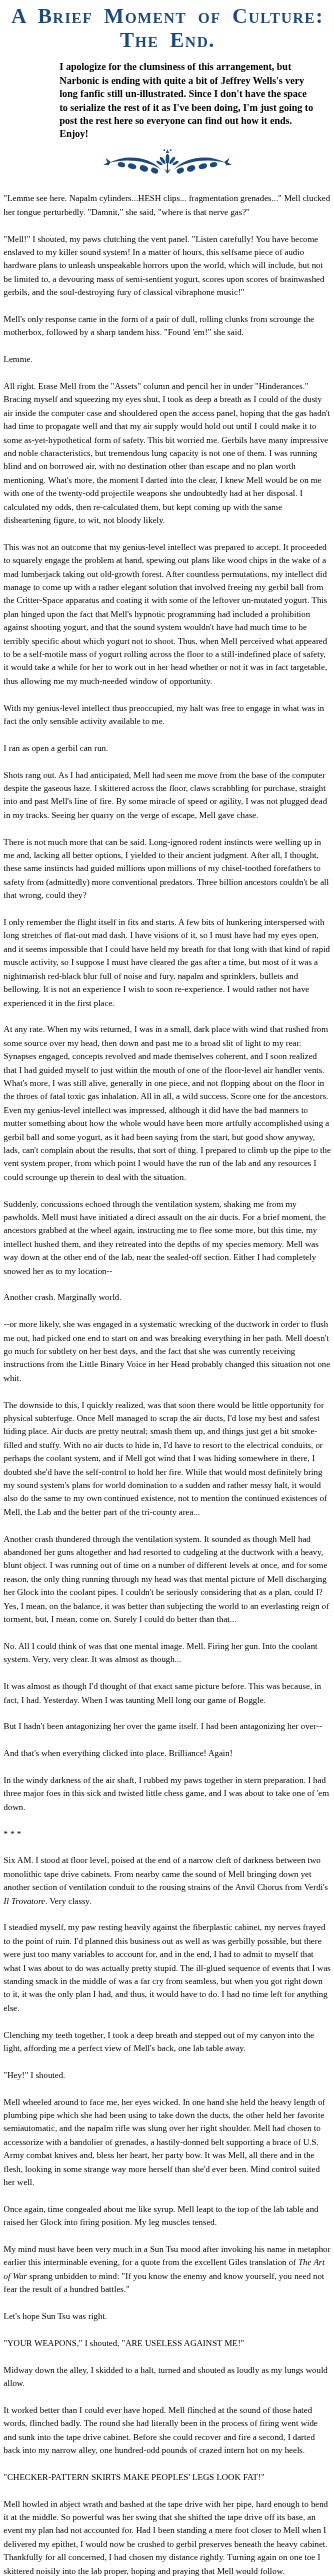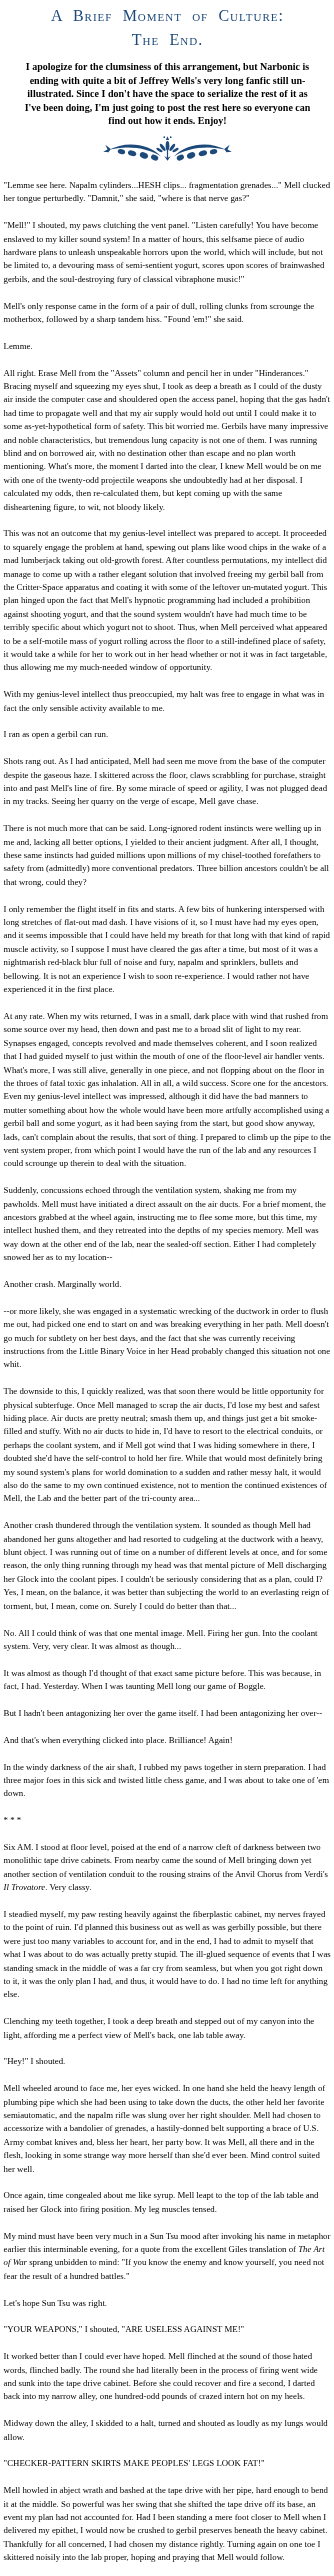--- a/index.html
+++ b/index.html
@@ -12,32 +12,33 @@
     font-family:"Liberation Serif", serif;
     color:#000000;
   }
   .title-block{
     padding-top:4.1px;
     text-align:center;
     color:var(--accent,#1e4a7b);
   }
   .title-line{
     font-variant:small-caps;
-    font-weight:400;
-    font-size:16px;
+    font-weight:700;
+    font-size:21px;
     line-height:24px;
     letter-spacing:1px;
     word-spacing:5.2px;
   }
   .intro{
     padding:8.2px 18.5px 0 18.5px;
     font-weight:700;
     font-size:10px;
     line-height:13.4px;
-    text-align:center;
+    text-align:left;
+    margin-left:41px;
   }
   .ornament{
     text-align:center;
     padding:6.2px 0 0 0;
   }
   .story{
     padding:0 3.6px;
     font-size:8.8px;
     line-height:13.4px;
   }
@@ -110,20 +111,20 @@
       <p>* * *</p>
       <p>Six AM.  I stood at floor level, poised at the end of a narrow cleft of darkness between two monolithic tape drive cabinets.  From nearby came the sound of Mell bringing down yet another section of ventilation conduit to the rousing strains of the Anvil Chorus from Verdi's <em>Il Trovatore</em>.  Very classy.</p>
       <p>I steadied myself, my paw resting heavily against the fiberplastic cabinet, my nerves frayed to the point of ruin.  I'd planned this business out as well as was gerbilly possible, but there were just too many variables to account for, and in the end, I had to admit to myself that what I was about to do was actually pretty stupid.  The ill-glued sequence of events that I was standing smack in the middle of was a far cry from seamless, but when you got right down to it, it was the only plan I had, and thus, it would have to do.  I had no time left for anything else.</p>
       <p>Clenching my teeth together, I took a deep breath and stepped out of my canyon into the light, affording me a perfect view of Mell's back, one lab table away.</p>
       <p>"Hey!" I shouted.</p>
       <p>Mell wheeled around to face me, her eyes wicked.  In one hand she held the heavy length of plumbing pipe which she had been using to take down the ducts, the other held her favorite semiautomatic, and the napalm rifle was slung over her right shoulder.  Mell had chosen to accessorize with a bandolier of grenades, a hastily-donned belt supporting a brace of U.S. Army combat knives and, bless her heart, her party bow.  It was Mell, all there and in the flesh, looking in some strange way more herself than she'd ever been.  Mind control suited her well.</p>
       <p>Once again, time congealed about me like syrup.  Mell leapt to the top of the lab table and raised her Glock into firing position.  My leg muscles tensed.</p>
       <p>My mind must have been very much in a Sun Tsu mood after invoking his name in metaphor earlier this interminable evening, for a quote from the excellent Giles translation of <em>The Art of War</em> sprang unbidden to mind:  "If you know the enemy and know yourself, you need not fear the result of a hundred battles."</p>
       <p>Let's hope Sun Tsu was right.</p>
       <p>"YOUR WEAPONS," I shouted, "ARE USELESS AGAINST ME!"</p>
+      <p>Midway down the alley, I skidded to a halt, turned and shouted as loudly as my lungs would allow.</p>
       <p>It worked better than I could ever have hoped.  Mell flinched at the sound of those hated words, flinched badly.  The round she had literally been in the process of firing went wide and sunk into the tape drive cabinet.  Before she could recover and fire a second, I darted back into my narrow alley, one hundred-odd pounds of crazed intern hot on my heels.</p>
-      <p>Midway down the alley, I skidded to a halt, turned and shouted as loudly as my lungs would allow.</p>
       <p>"CHECKER-PATTERN SKIRTS MAKE PEOPLES' LEGS LOOK FAT!"</p>
       <p>Mell howled in abject wrath and bashed at the tape drive with her pipe, hard enough to bend it at the middle.  So powerful was her swing that she shifted the tape drive off its base, an event my plan had not accounted for.  Had I been standing a mere foot closer to Mell when I delivered my epithet, I would now be crushed to gerbil preserves beneath the heavy cabinet.  Thankfully for all concerned, I had chosen my distance rightly.  Turning again on one toe I skittered noisily into the lab proper, hoping and praying that Mell would follow.</p>
     </div>
 
 </div>
 
 
 </body></html>

